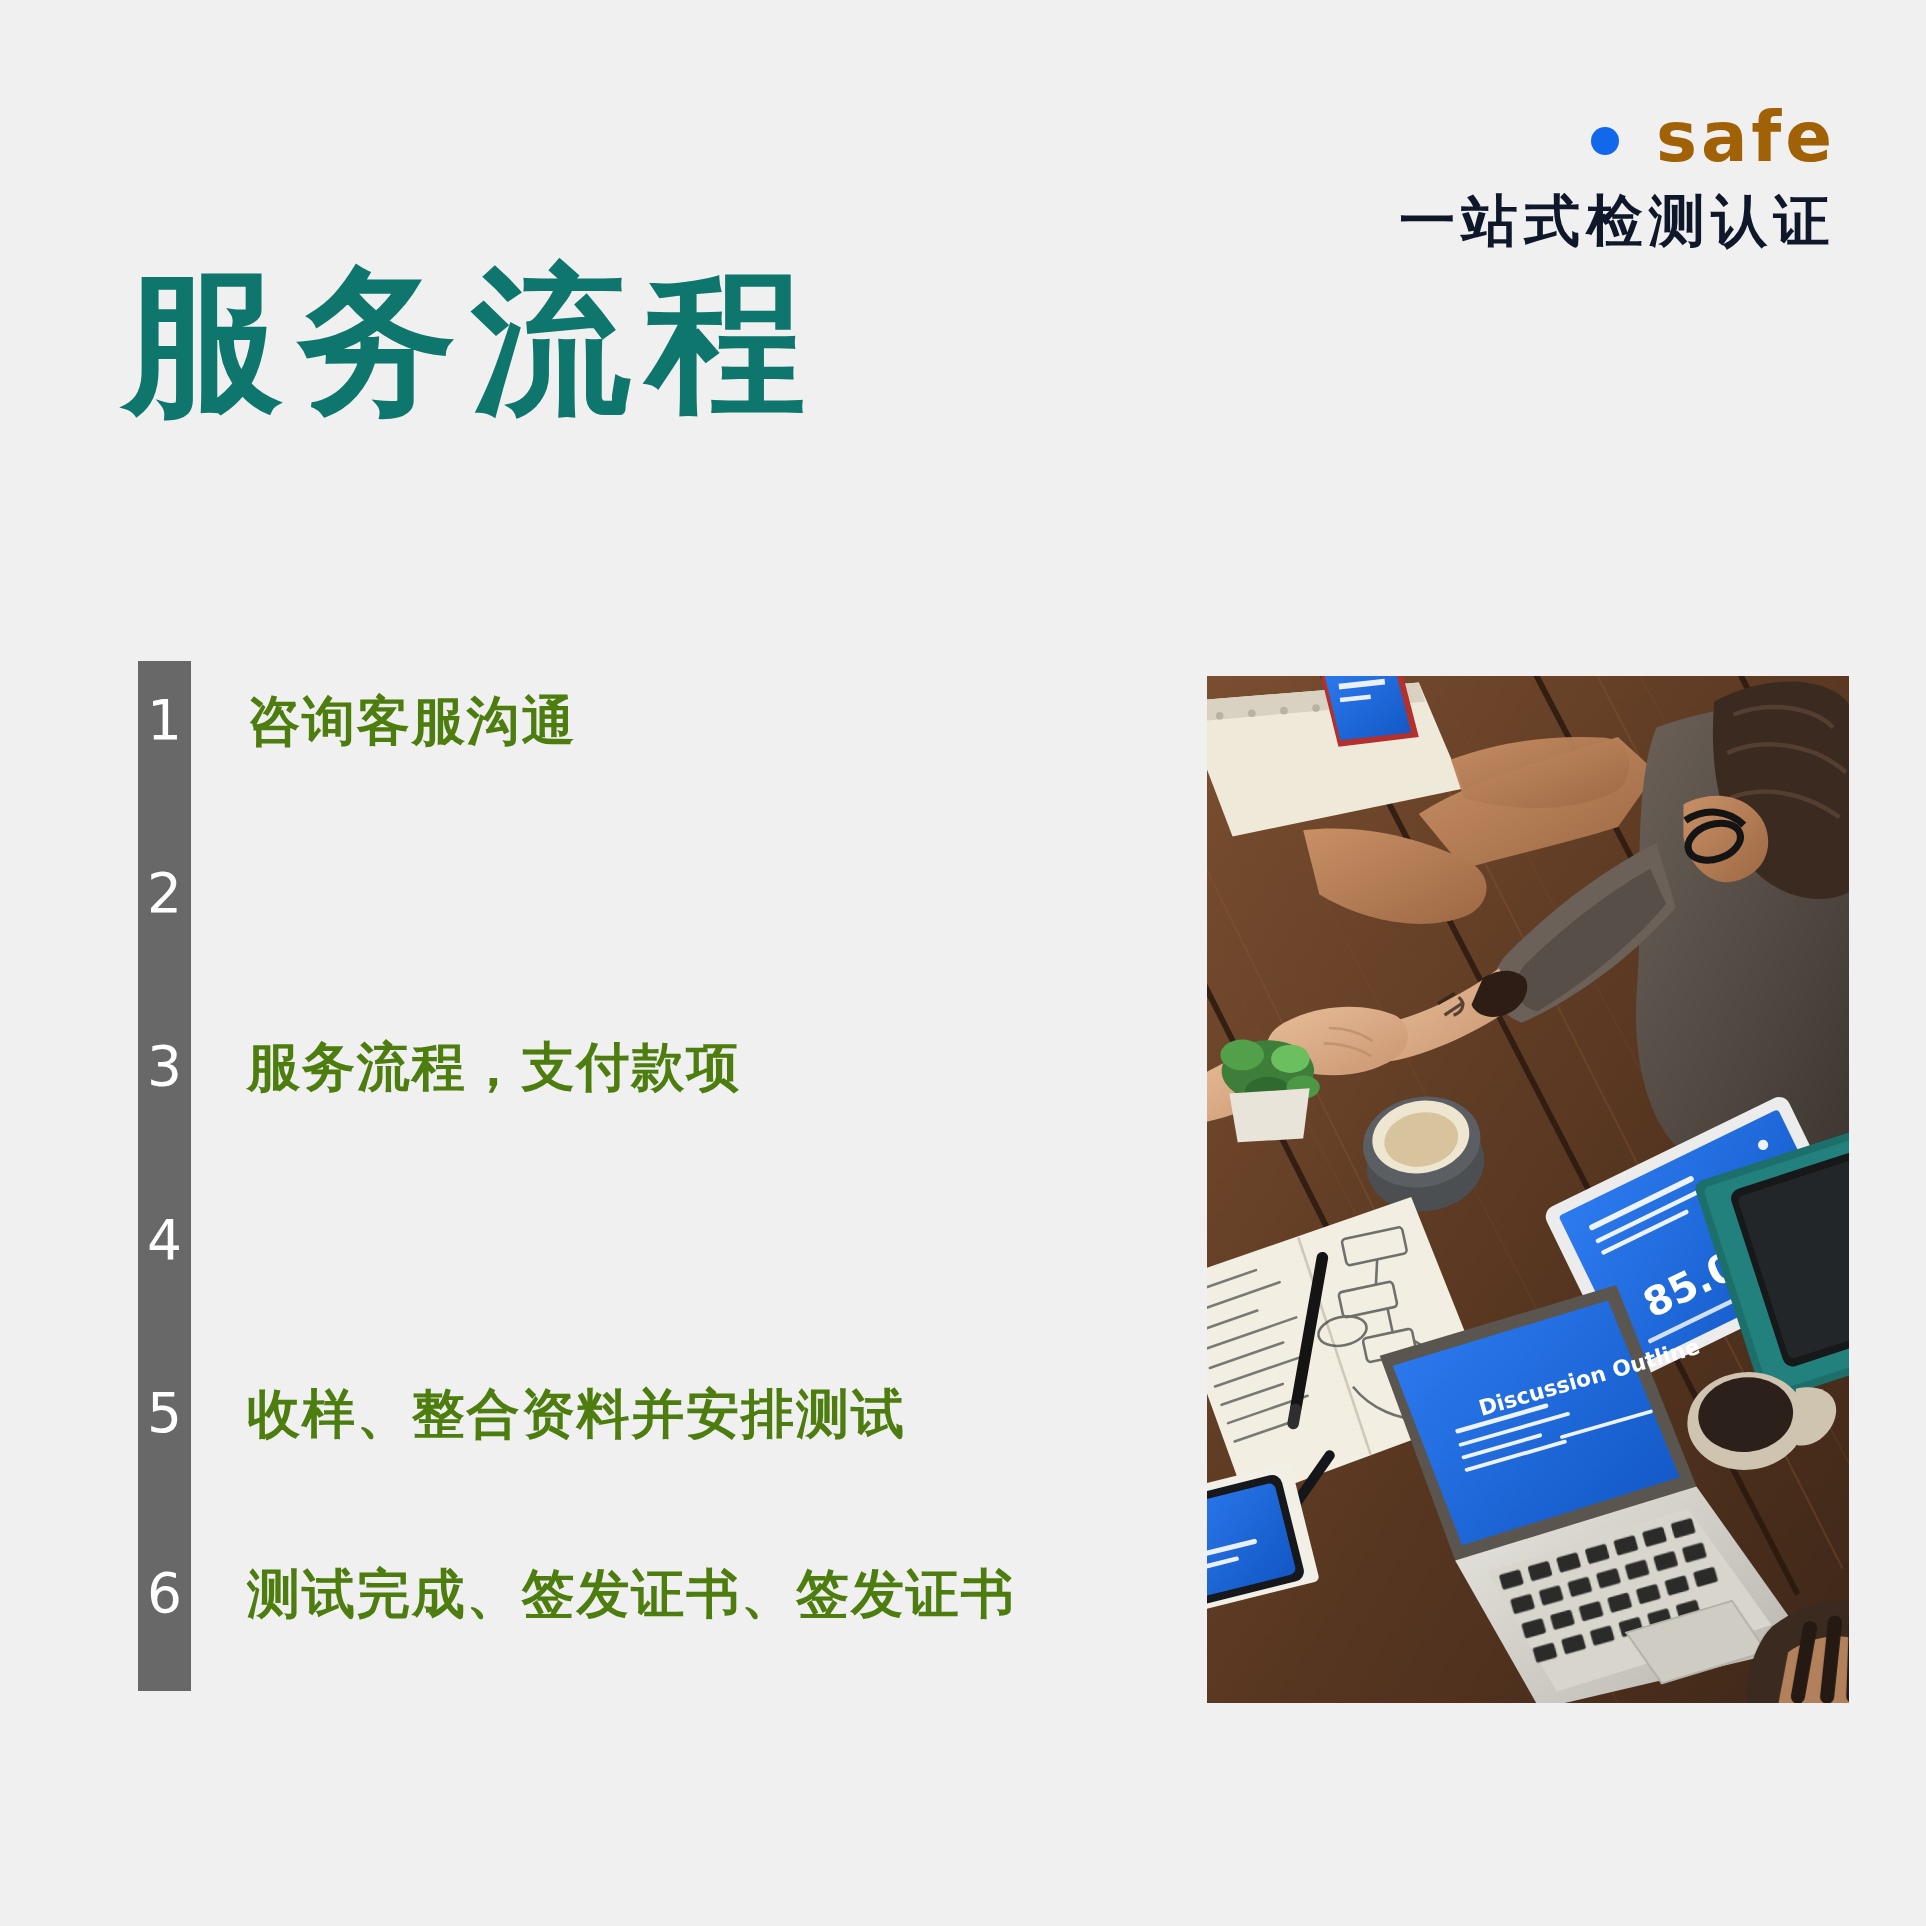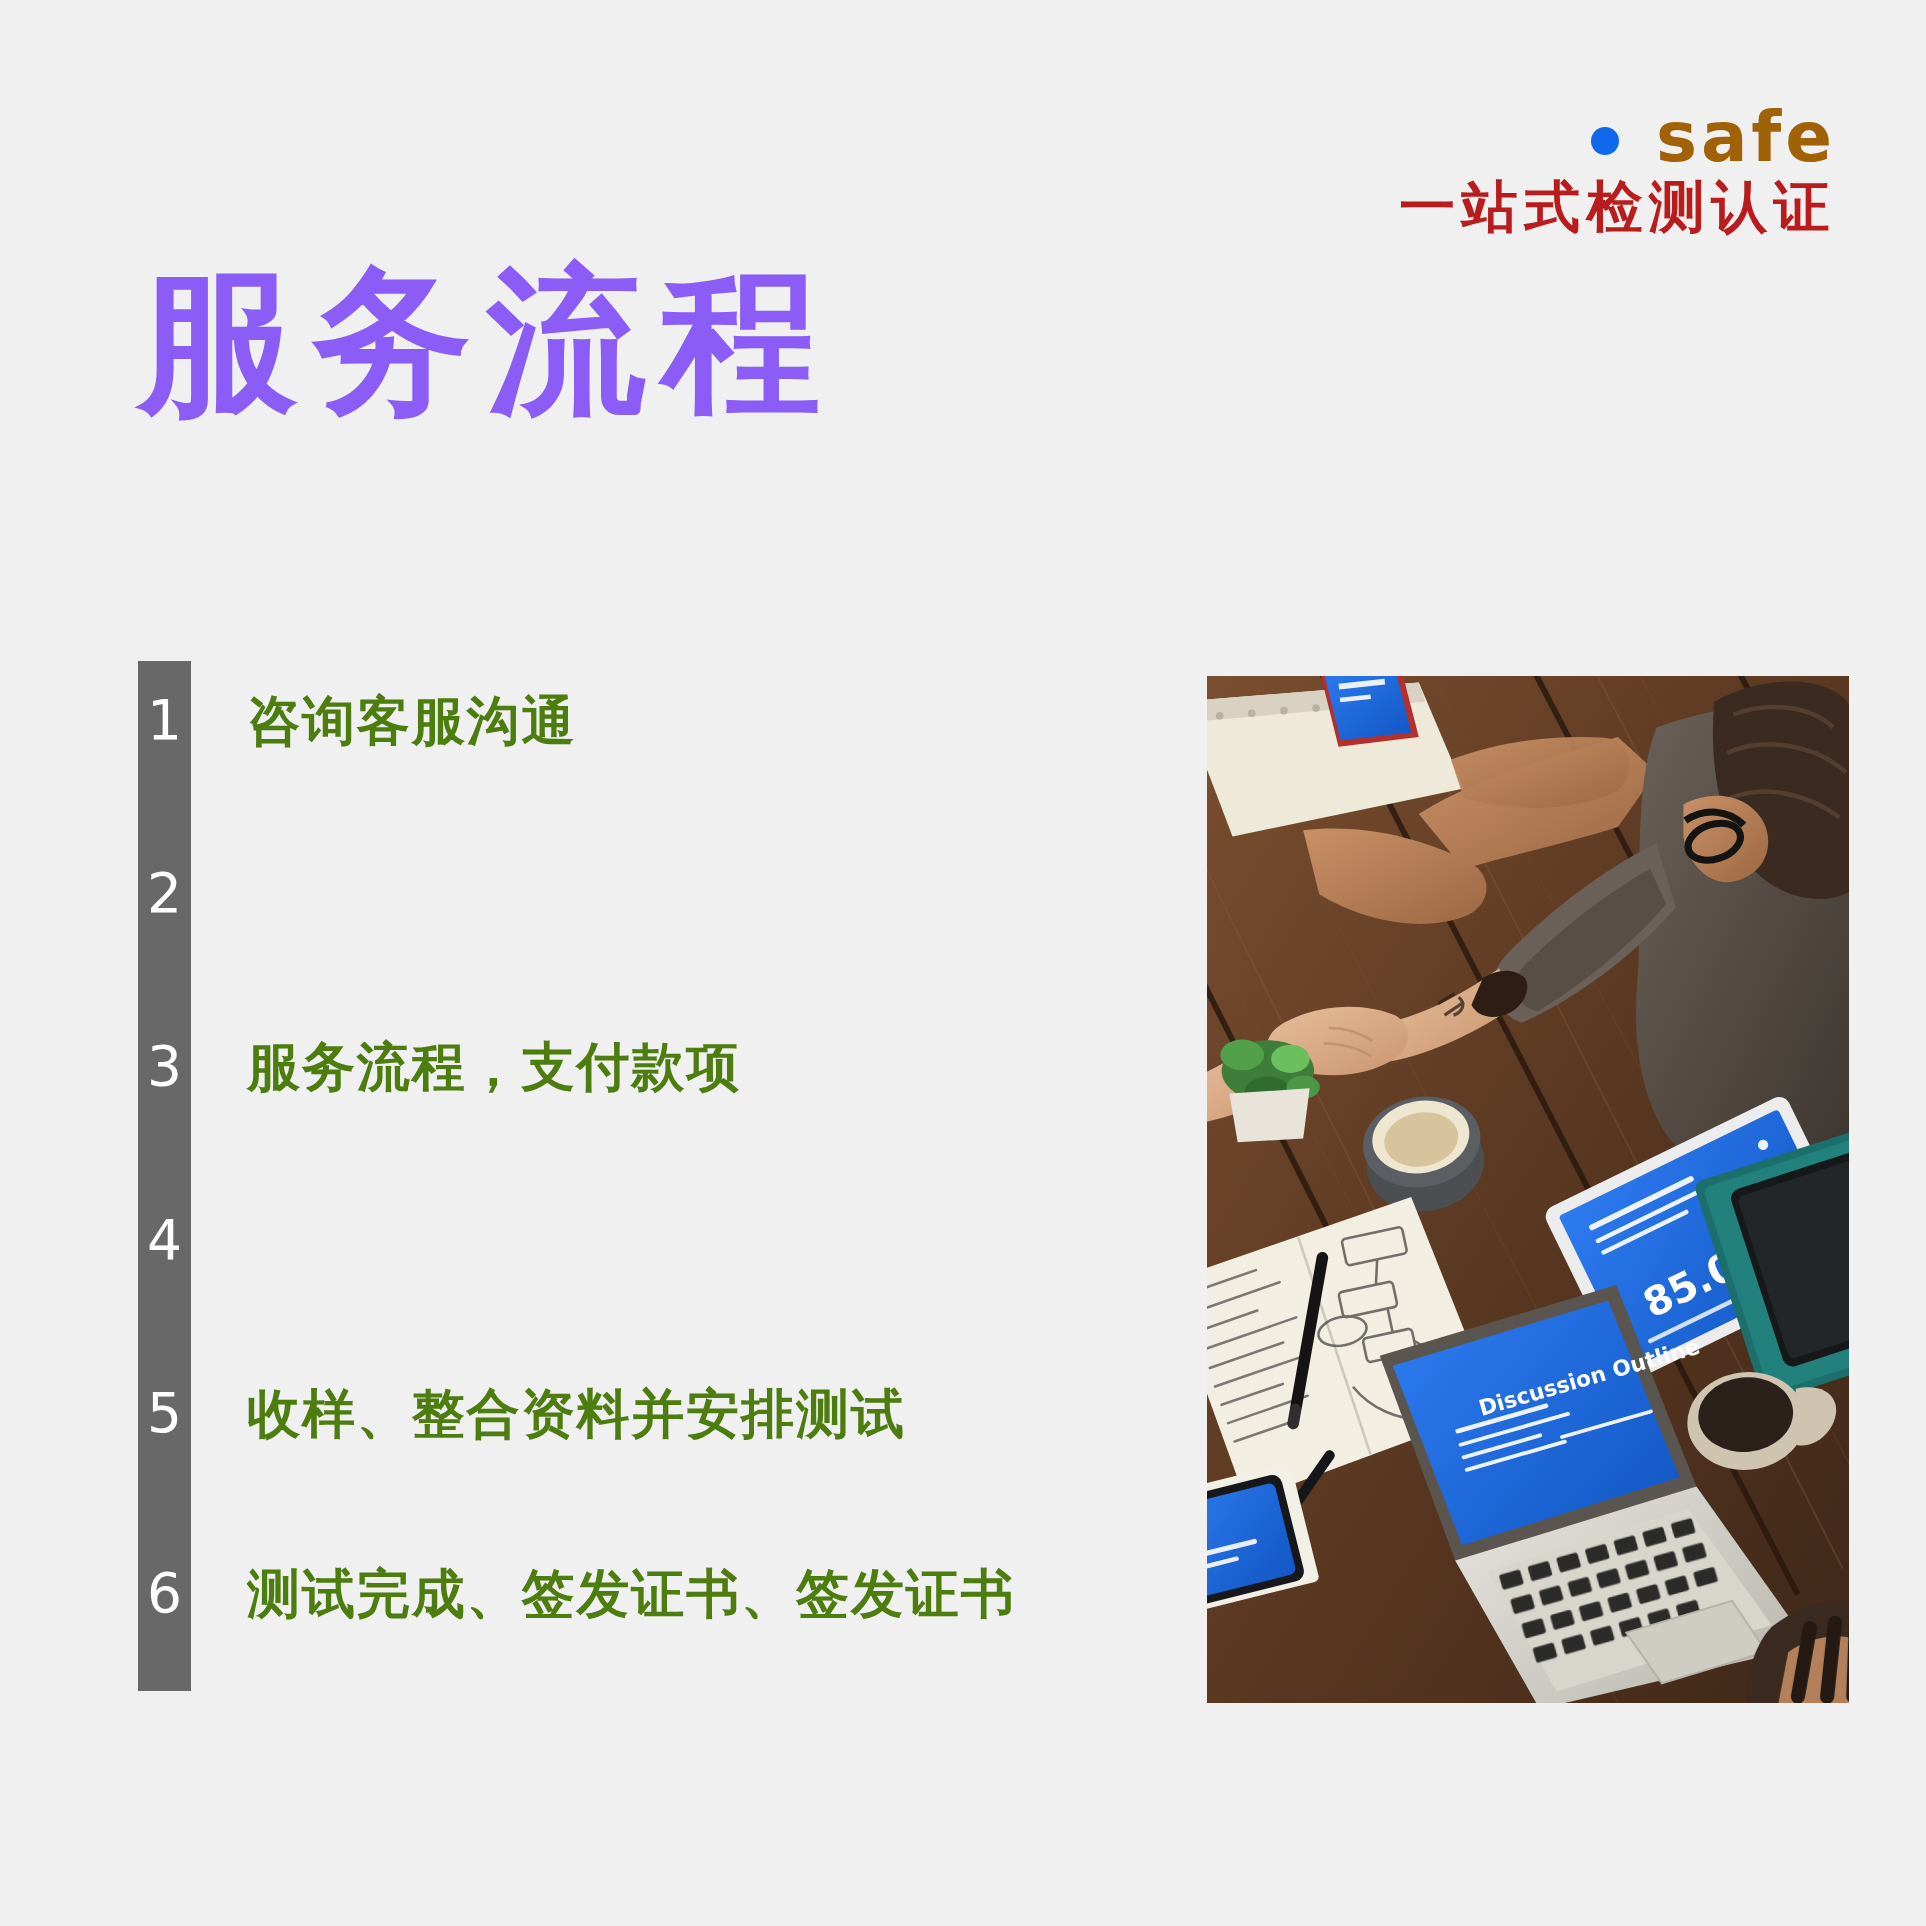--- a/index.html
+++ b/index.html
@@ -14,28 +14,28 @@
 
   
   .brand{position:absolute;left:1348px;top:96px;width:488px;text-align:right;}
   .brand-row{display:flex;align-items:center;justify-content:flex-end;gap:37px;height:83px;}
   .brand-dot{width:28px;height:28px;border-radius:50%;background:#1168ea;display:block;flex:0 0 auto;margin-top:6.4px;}
   .brand-word{
     font-size:69px;line-height:1;font-weight:700;color:#a16207;
     letter-spacing:3.9px;font-family:"DejaVu Sans",sans-serif;
   }
   .brand-sub{
-    font-size:56px;line-height:1;font-weight:700;color:#b91c1c;
+    margin-top:14px;font-size:56px;line-height:1;font-weight:700;color:#0f172a;
     letter-spacing:6.4px;white-space:nowrap;
   }
 
   
   .page-title{
-    position:absolute;left:138px;top:262px;
-    font-size:159px;line-height:1;font-weight:700;color:#8b5cf6;
+    position:absolute;left:123px;top:262px;
+    font-size:159px;line-height:1;font-weight:700;color:#0f766e;
     letter-spacing:15.4px;white-space:nowrap;
   }
 
   
   .steps{position:absolute;left:138px;top:661px;width:1027px;height:1030px;}
   .steps-bar{
     position:absolute;left:0;top:0;width:53px;height:1030px;
     background:#686868;
   }
   .step{

